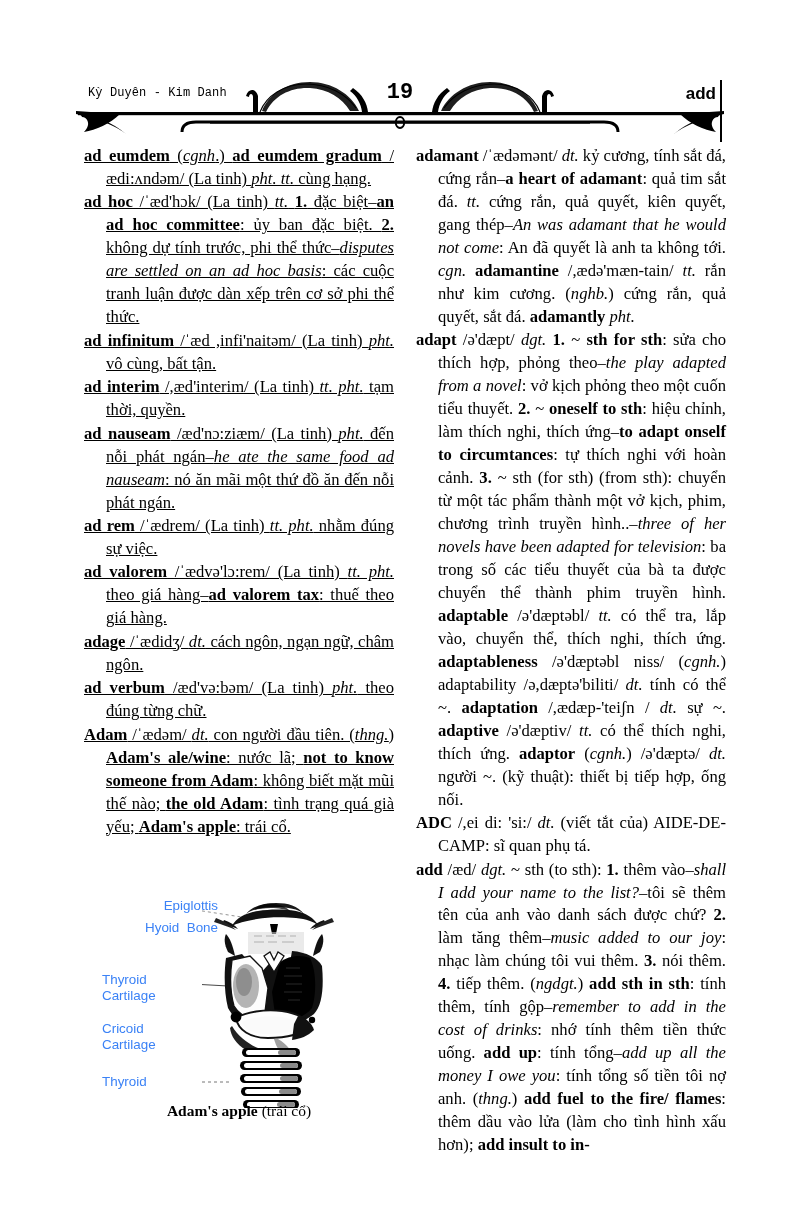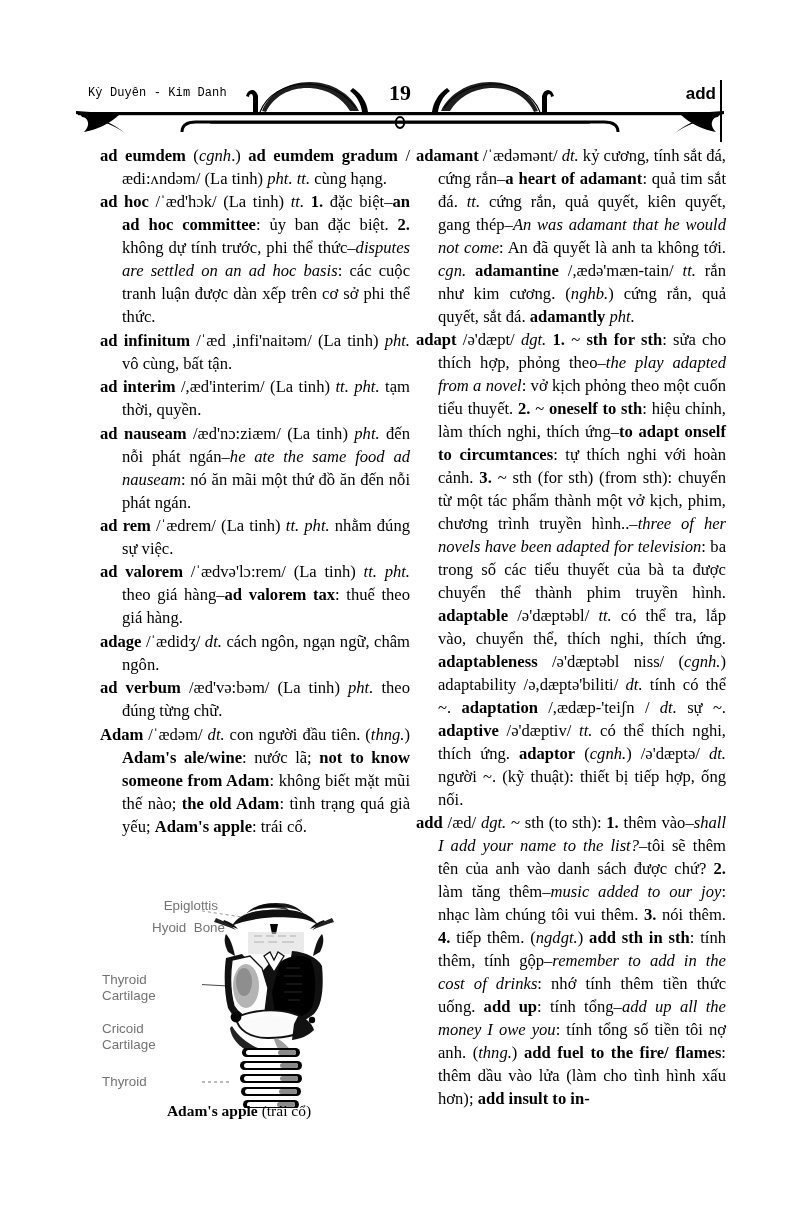--- a/index.html
+++ b/index.html
@@ -36,21 +36,21 @@
     right: 84px; top: 84px;
     font-family: "Liberation Sans", sans-serif;
     font-size: 17px;
     font-weight: bold;
     white-space: nowrap;
   }
   .page-number {
     position: absolute;
     left: 0; right: 0; top: 80px;
     text-align: center;
-    font-family: Liberation Serif, serif;
+    font-family: Liberation Mono, monospace;
     font-size: 22px;
     font-weight: bold;
   }
   .edge-rule {
     position: absolute;
     right: 78px;
     top: 80px;
     width: 2px;
     height: 62px;
     background: #000;
@@ -65,21 +65,21 @@
   .column {
     position: absolute;
     top: 145px;
     width: 310px;
     font-size: 16.6px;
     line-height: 1.385;
     text-align: justify;
     text-justify: inter-word;
     hyphens: none;
   }
-  #col-left  { left: 100px; }
+  #col-left  { left: 84px; text-decoration: underline; }
   #col-right { left: 416px; }
 
   .entry {
     margin: 0 0 0.5px 0;
     padding-left: 22px;
     text-indent: -22px;
   }
   .hw  { font-weight: bold; }             
   .it  { font-style: italic; }             
   .bd  { font-weight: bold; }              
@@ -90,26 +90,26 @@
     left: 84px;
     top: 896px;
     width: 310px;
     height: 240px;
   }
   .fig-label {
     position: absolute;
     font-family: "Liberation Sans", sans-serif;
     font-size: 13.4px;
     line-height: 1.16;
-    color: #737373;
+    color: #3b82f6;
     white-space: pre;
     text-align: right;
   }
   #lbl-epiglottis { left: 16px;  top: 2px;  width: 118px; }
-  #lbl-hyoid      { left: 11px;   top: 24px; width: 130px; }
+  #lbl-hyoid      { left: 4px;   top: 24px; width: 130px; }
   #lbl-thyroid    { left: 18px;  top: 76px; width: 116px; text-align: left; }
   #lbl-cricoid    { left: 18px;  top: 125px; width: 116px; text-align: left; }
   #lbl-trachea    { left: 18px;  top: 178px; width: 116px; text-align: left; }
 
   #fig-caption {
     position: absolute;
     left: 0; top: 206px;
     width: 310px;
     text-align: center;
     font-family: Liberation Serif, serif;
@@ -175,20 +175,21 @@
   <div class="entry"><span class="hw">ad rem</span> /ˈædrem/ (La tinh) <span class="it">tt. pht.</span> nhằm đúng sự việc.</div>
   <div class="entry"><span class="hw">ad valorem</span> /ˈædvə'lɔ:rem/ (La tinh) <span class="it">tt. pht.</span> theo giá hàng–<span class="bd">ad valorem tax</span>: thuế theo giá hàng.</div>
   <div class="entry"><span class="hw">adage</span> /ˈædidʒ/ <span class="it">dt.</span> cách ngôn, ngạn ngữ, châm ngôn.</div>
   <div class="entry"><span class="hw">ad verbum</span> /æd'və:bəm/ (La tinh) <span class="it">pht.</span> theo đúng từng chữ.</div>
   <div class="entry"><span class="hw">Adam</span> /ˈædəm/ <span class="it">dt.</span> con người đầu tiên. (<span class="it">thng.</span>) <span class="bd">Adam's ale/wine</span>: nước lã; <span class="bd">not to know someone from Adam</span>: không biết mặt mũi thế nào; <span class="bd">the old Adam</span>: tình trạng quá già yếu; <span class="bd">Adam's apple</span>: trái cổ.</div>
 </div>
 
 <div class="column" id="col-right">
   <div class="entry"><span class="hw">adamant</span> /ˈædəmənt/ <span class="it">dt.</span> kỷ cương, tính sắt đá, cứng rắn–<span class="bd">a heart of adamant</span>: quả tim sắt đá. <span class="it">tt.</span> cứng rắn, quả quyết, kiên quyết, gang thép–<span class="it">An was adamant that he would not come</span>: An đã quyết là anh ta không tới. <span class="it">cgn.</span> <span class="bd">adamantine</span> /,ædə'mæn-tain/ <span class="it">tt.</span> rắn như kim cương. (<span class="it">nghb.</span>) cứng rắn, quả quyết, sắt đá. <span class="bd">adamantly</span> <span class="it">pht.</span></div>
   <div class="entry"><span class="hw">adapt</span> /ə'dæpt/ <span class="it">dgt.</span> <span class="bd">1.</span> ~ <span class="bd">sth for sth</span>: sửa cho thích hợp, phỏng theo–<span class="it">the play adapted from a novel</span>: vở kịch phỏng theo một cuốn tiểu thuyết. <span class="bd">2.</span> ~ <span class="bd">oneself to sth</span>: hiệu chỉnh, làm thích nghi, thích ứng–<span class="bd">to adapt onself to circumtances</span>: tự thích nghi với hoàn cảnh. <span class="bd">3.</span> ~ sth (for sth) (from sth): chuyển từ một tác phẩm thành một vở kịch, phim, chương trình truyền hình..–<span class="it">three of her novels have been adapted for television</span>: ba trong số các tiểu thuyết của bà ta được chuyển thể thành phim truyền hình. <span class="bd">adaptable</span> /ə'dæptəbl/ <span class="it">tt.</span> có thể tra, lắp vào, chuyển thể, thích nghi, thích ứng. <span class="bd">adaptableness</span> /ə'dæptəbl niss/ (<span class="it">cgnh.</span>) adaptability /ə,dæptə'biliti/ <span class="it">dt.</span> tính có thể ~. <span class="bd">adaptation</span> /,ædæp-'teiʃn / <span class="it">dt.</span> sự ~. <span class="bd">adaptive</span> /ə'dæptiv/ <span class="it">tt.</span> có thể thích nghi, thích ứng. <span class="bd">adaptor</span> (<span class="it">cgnh.</span>) /ə'dæptə/ <span class="it">dt.</span> người ~. (kỹ thuật): thiết bị tiếp hợp, ống nối.</div>
+  <div class="entry"><span class="hw">ADC</span> /,ei di: 'si:/ <span class="it">dt.</span> (viết tắt của) AIDE-DE-CAMP: sĩ quan phụ tá.</div>
   <div class="entry"><span class="hw">add</span> /æd/ <span class="it">dgt.</span> ~ sth (to sth): <span class="bd">1.</span> thêm vào–<span class="it">shall I add your name to the list?</span>–tôi sẽ thêm tên của anh vào danh sách được chứ? <span class="bd">2.</span> làm tăng thêm–<span class="it">music added to our joy</span>: nhạc làm chúng tôi vui thêm. <span class="bd">3.</span> nói thêm. <span class="bd">4.</span> tiếp thêm. (<span class="it">ngdgt.</span>) <span class="bd">add sth in sth</span>: tính thêm, tính gộp–<span class="it">remember to add in the cost of drinks</span>: nhớ tính thêm tiền thức uống. <span class="bd">add up</span>: tính tổng–<span class="it">add up all the money I owe you</span>: tính tổng số tiền tôi nợ anh. (<span class="it">thng.</span>) <span class="bd">add fuel to the fire/ flames</span>: thêm dầu vào lửa (làm cho tình hình xấu hơn); <span class="bd">add insult to in-</span></div>
 </div>
 
 <div id="figure">
 
   <div class="fig-label" id="lbl-epiglottis">Epiglottis</div>
   <div class="fig-label" id="lbl-hyoid">Hyoid  Bone</div>
   <div class="fig-label" id="lbl-thyroid">Thyroid
 Cartilage</div>
   <div class="fig-label" id="lbl-cricoid">Cricoid

